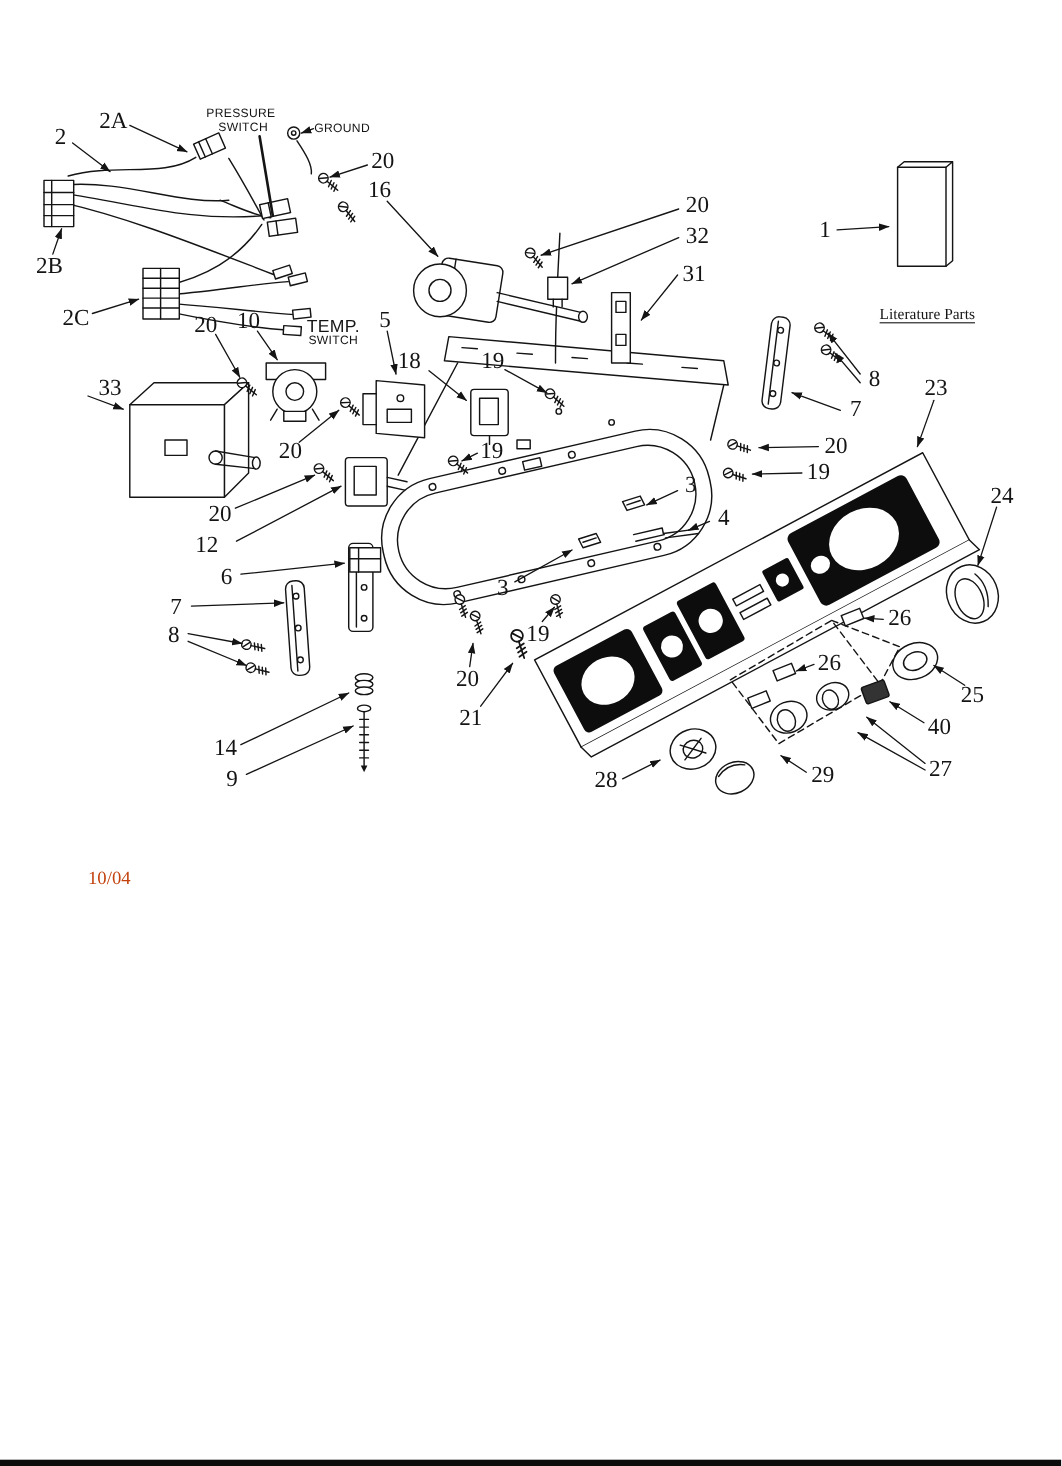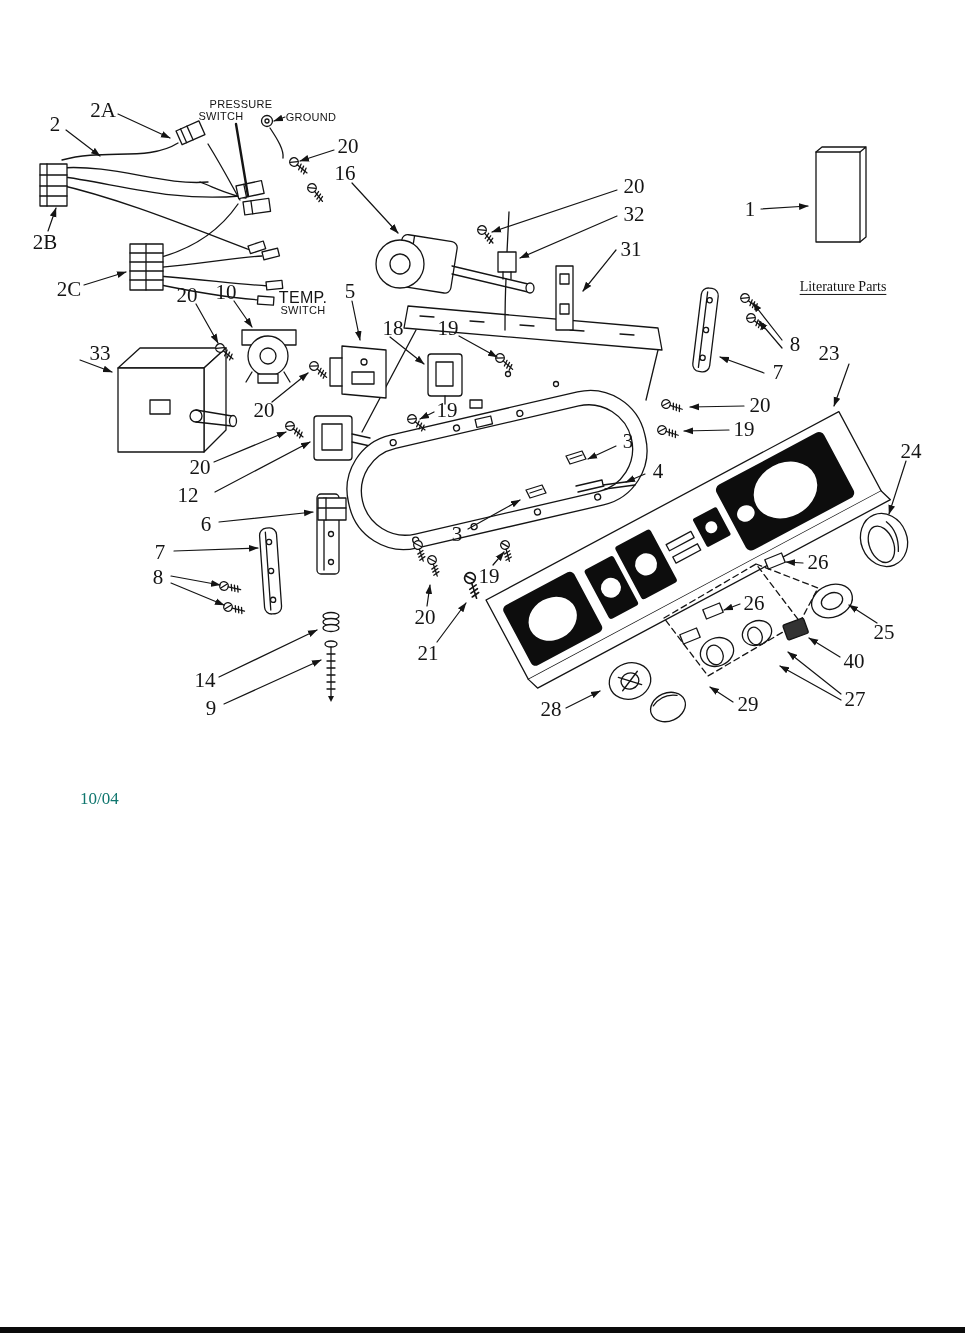--- a/index.html
+++ b/index.html
@@ -17,21 +17,21 @@
   }
   .note {
     position:absolute; transform:translate(-50%,-50%);
     font:11px/1.15 "Liberation Sans", sans-serif; color:#141414;
     letter-spacing:.3px; white-space:nowrap;
   }
   .note.serif { font-family:"Liberation Serif", serif; letter-spacing:0; }
   .note.underline { text-decoration:underline; text-underline-offset:3px; }
   .date-code {
     position:absolute; left:80px; top:790px;
-    font:17px/1 "Liberation Serif", serif; color:#0f766e;
+    font:17px/1 "Liberation Serif", serif; color:#c2410c;
   }
   .bottom-edge { position:absolute; left:0; right:0; bottom:0; height:6px; background:#0b0b0b; }
 </style>
 </head>
 <body>
 
 <div class="page">
 
   <svg class="art" viewBox="0 0 965 1333" xmlns="http://www.w3.org/2000/svg">
     <defs>
@@ -393,26 +393,26 @@
       <div class="callout" style="left: 69px; top: 289px;">2C</div>
       <div class="callout" style="left: 348px; top: 146px;">20</div>
       <div class="callout" style="left: 345px; top: 173px;">16</div>
       <div class="callout" style="left: 634px; top: 186px;">20</div>
       <div class="callout" style="left: 634px; top: 214px;">32</div>
       <div class="callout" style="left: 631px; top: 249px;">31</div>
       <div class="callout" style="left: 750px; top: 209px;">1</div>
       <div class="callout" style="left: 187px; top: 295px;">20</div>
       <div class="callout" style="left: 226px; top: 292px;">10</div>
       <div class="callout" style="left: 350px; top: 291px;">5</div>
-      <div class="callout" style="left: 393px; top: 328px;">18</div>
+      <div class="callout" style="left: 372px; top: 328px;">18</div>
       <div class="callout" style="left: 448px; top: 328px;">19</div>
       <div class="callout" style="left: 67px; top: 353px; margin-left: 33px;">33</div>
       <div class="callout" style="left: 795px; top: 344px;">8</div>
       <div class="callout" style="left: 778px; top: 372px;">7</div>
-      <div class="callout" style="left: 829px; top: 353px;">23</div>
+      <div class="callout" style="left: 851px; top: 353px;">23</div>
       <div class="callout" style="left: 264px; top: 410px;">20</div>
       <div class="callout" style="left: 760px; top: 405px;">20</div>
       <div class="callout" style="left: 744px; top: 429px;">19</div>
       <div class="callout" style="left: 447px; top: 410px;">19</div>
       <div class="callout" style="left: 911px; top: 451px;">24</div>
       <div class="callout" style="left: 628px; top: 441px;">3</div>
       <div class="callout" style="left: 658px; top: 471px;">4</div>
       <div class="callout" style="left: 200px; top: 467px;">20</div>
       <div class="callout" style="left: 188px; top: 495px;">12</div>
       <div class="callout" style="left: 206px; top: 524px;">6</div>
@@ -424,21 +424,21 @@
       <div class="callout" style="left: 884px; top: 632px;">25</div>
       <div class="callout" style="left: 754px; top: 603px;">26</div>
       <div class="callout" style="left: 425px; top: 617px;">20</div>
       <div class="callout" style="left: 428px; top: 653px;">21</div>
       <div class="callout" style="left: 854px; top: 661px;">40</div>
       <div class="callout" style="left: 205px; top: 680px;">14</div>
       <div class="callout" style="left: 211px; top: 708px;">9</div>
       <div class="callout" style="left: 551px; top: 709px;">28</div>
       <div class="callout" style="left: 748px; top: 704px;">29</div>
       <div class="callout" style="left: 855px; top: 699px;">27</div>
-      <div class="note" style="left: 219px; top: 104px; font-size: 11px; margin-left: 22px;">PRESSURE</div>
+      <div class="note" style="left: 219px; top: 104px; font-size: 11px;">PRESSURE</div>
       <div class="note" style="left: 221px; top: 116px; font-size: 11px;">SWITCH</div>
       <div class="note" style="left: 311px; top: 117px; font-size: 11px;">GROUND</div>
       <div class="note" style="left: 303px; top: 298px; font-size: 16px;">TEMP.</div>
       <div class="note" style="left: 303px; top: 310px; font-size: 11px;">SWITCH</div>
       <div class="note underline serif" style="left: 843px; top: 263px; font-size: 14px; margin-top: 24px;">Literature Parts</div>
     </div>
 
   <div class="date-code">10/04</div>
   <div class="bottom-edge"></div>
 </div>

